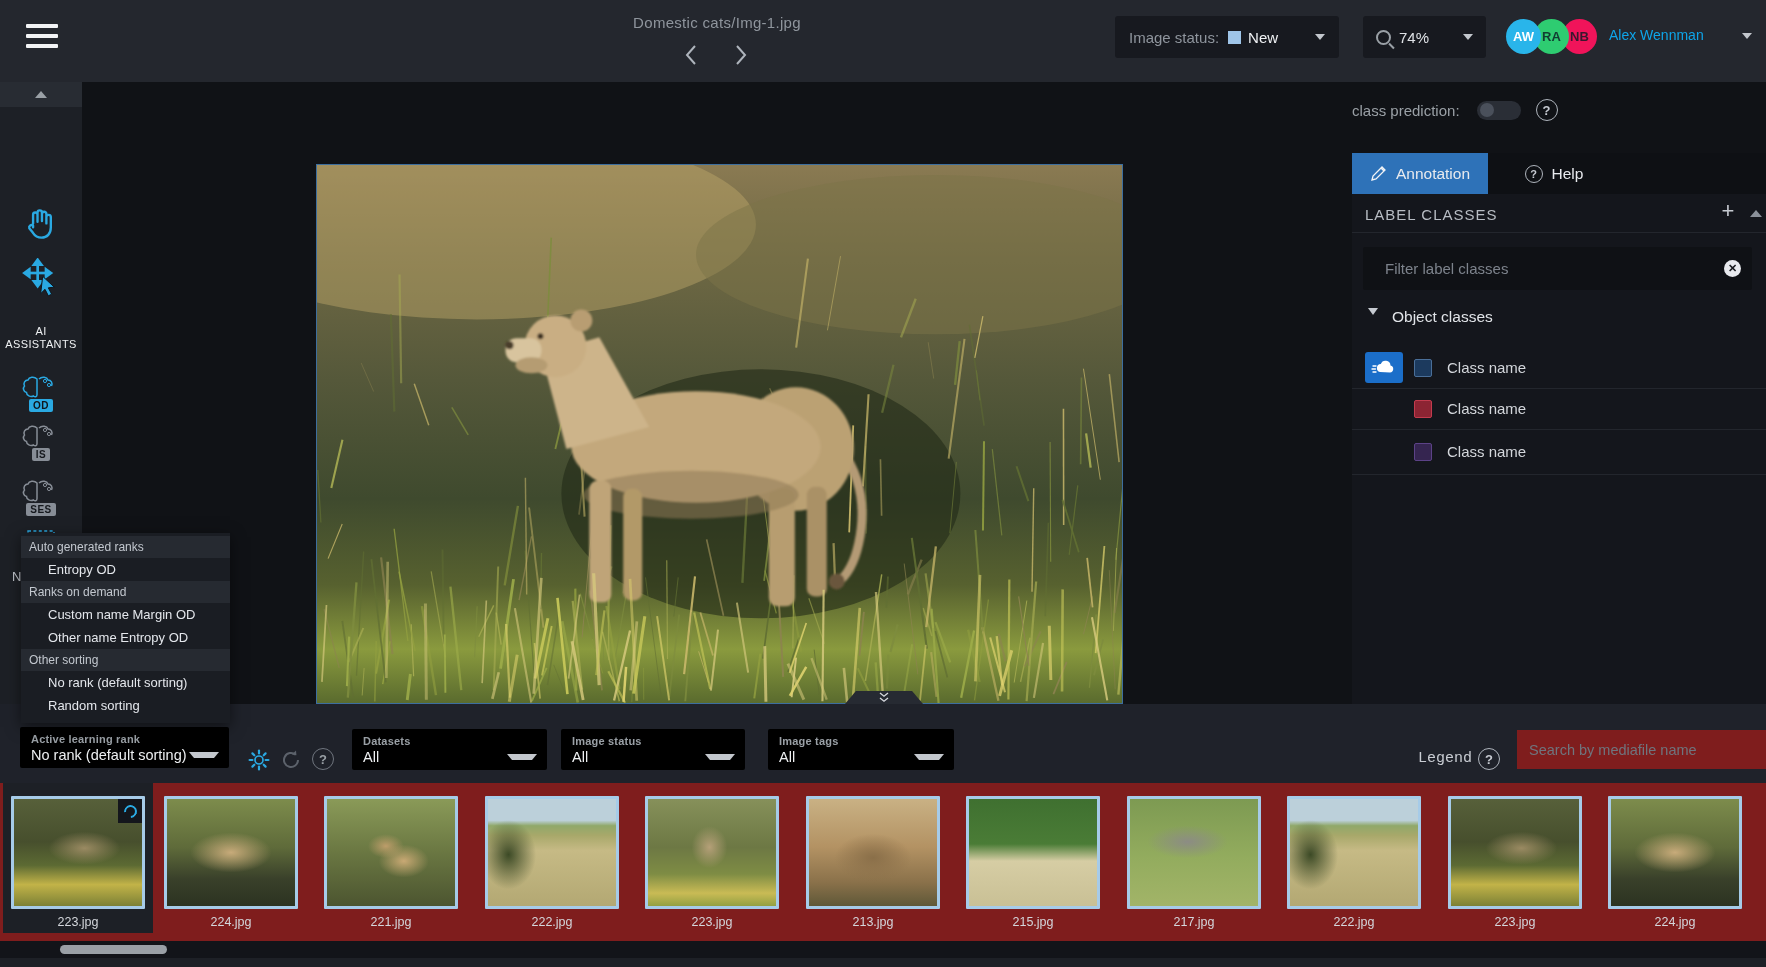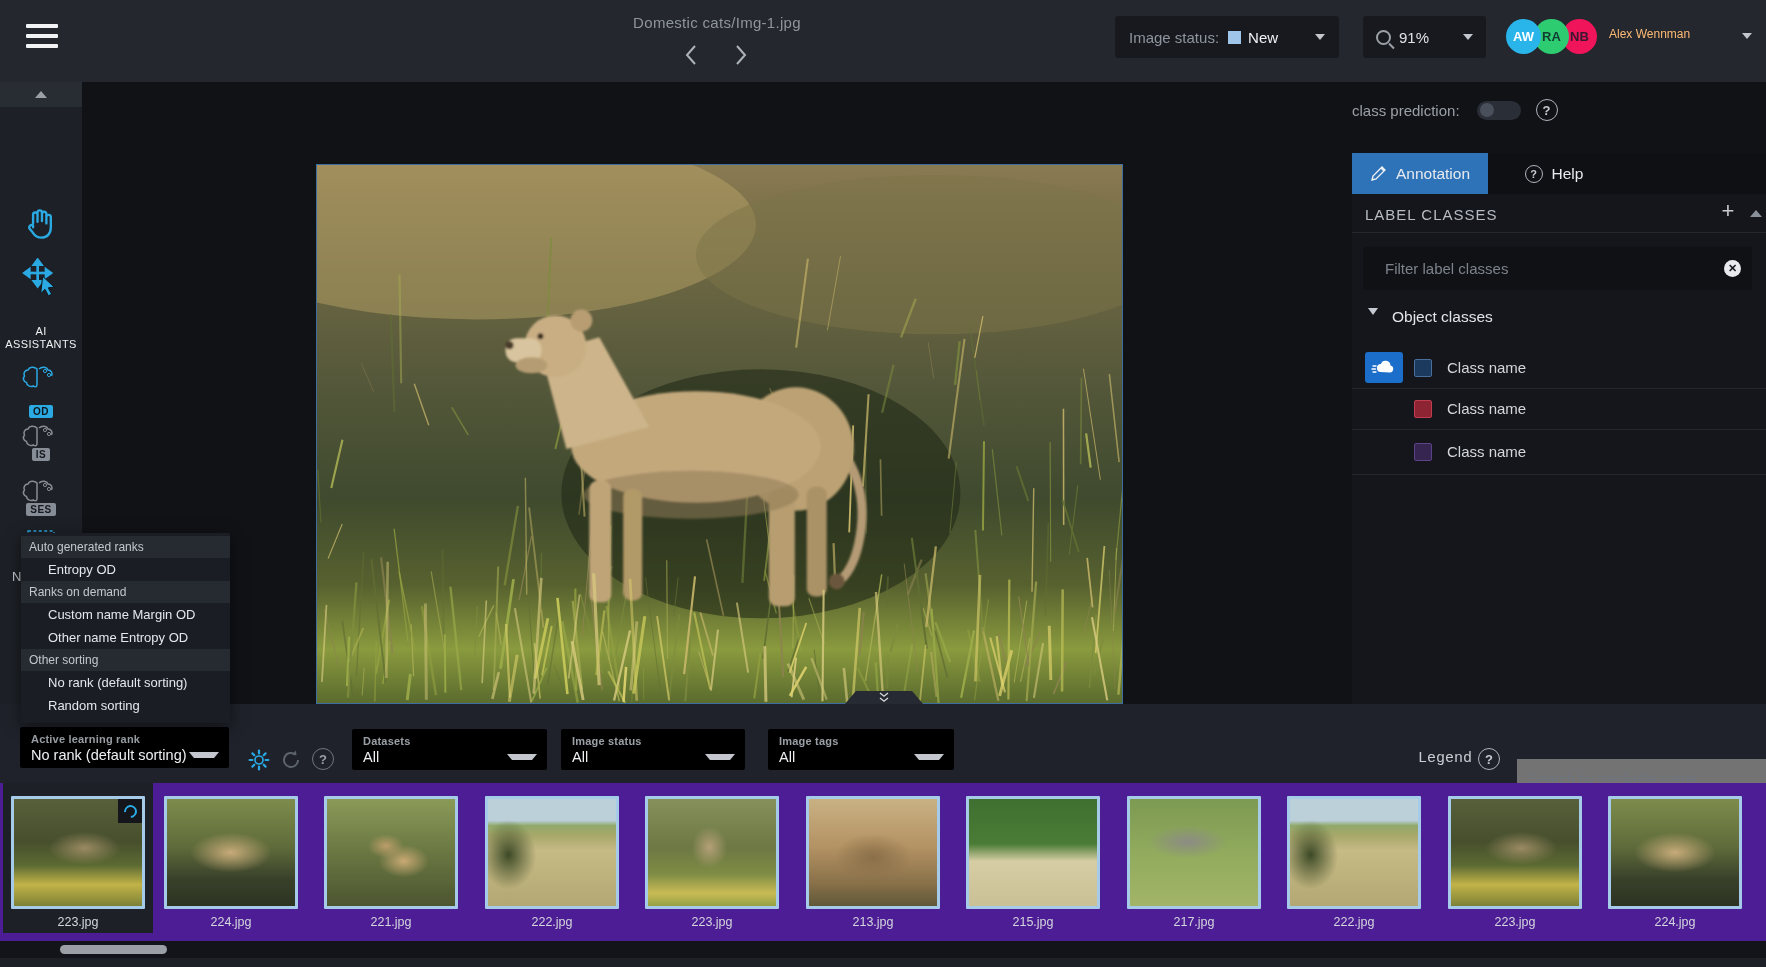--- a/index.html
+++ b/index.html
@@ -21,21 +21,21 @@
   #status-sq { width:13px; height:13px; background:#9fc5e8; margin:0 7px 0 9px; }
   #status-box .val { font-size:15px; color:#f0f2f4; }
   #zoom-box { left:1363px; width:123px; padding:0 13px; cursor:pointer; }
   #zoom-box .val { font-size:15px; color:#dfe2e6; margin:0 8px; }
   .caret { width:0; height:0; border-left:5px solid transparent; border-right:5px solid transparent; border-top:6px solid #c3c7cd; margin-left:auto; }
   .mag { width:15px; height:15px; border:2px solid #9aa0a6; border-radius:50%; position:relative; }
   .mag::after { content:""; position:absolute; width:7px; height:2px; background:#9aa0a6; transform:rotate(45deg); left:10px; top:13px; }
   .avatar { top:19px; width:35px; height:35px; border-radius:50%; font-size:13px; font-weight:bold;
     display:flex; align-items:center; justify-content:center; color:rgba(10,25,35,.8); cursor:pointer; }
   #av1 { left:1506px; z-index:3; color:#fff; } #av2 { left:1534px; z-index:2; } #av3 { left:1562px; z-index:1; }
-  #username { left:1609px; top:27px; font-size:12px; color:#fdba74; cursor:pointer; }
+  #username { left:1609px; top:27px; font-size:14px; color:#0ea5e9; cursor:pointer; }
   #user-caret { left:1742px; top:33px; }
 
   
   #sidebar { left:0; top:82px; width:82px; height:622px; background:#1d2026; }
   #side-scroll { left:0; top:0; width:82px; height:25px; background:#282c33; cursor:pointer; }
   #side-scroll .tri { margin:9px auto 0; width:0; height:0; border-left:6px solid transparent; border-right:6px solid transparent; border-bottom:7px solid #9aa0a6; }
   .side-btn { left:0; width:82px; display:flex; flex-direction:column; align-items:center; cursor:pointer; }
   #ai-label { left:0; top:243px; width:82px; text-align:center; font-size:11px; line-height:13px; color:#eef0f2; letter-spacing:.4px; }
   .badge { font-size:10px; font-weight:bold; padding:1px 4px; border-radius:2px; margin-top:-8px; letter-spacing:.5px; }
   .badge.blue { background:#2aa9e2; color:#10151b; }
@@ -63,27 +63,27 @@
   #al-select { left:20px; width:209px; top:727px; }
   #ds-select { left:352px; width:195px; }
   #is-select { left:561px; width:184px; }
   #it-select { left:768px; width:186px; }
   .fb-select .caret { margin-left:auto; padding-left:20px; }
   .round-btn { top:748px; width:24px; height:24px; cursor:pointer; }
   .qmark { width:22px; height:22px; border:1.6px solid #aeb4bc; border-radius:50%; color:#c6cad1;
     font-size:13px; display:flex; align-items:center; justify-content:center; font-weight:bold; }
   #legend-lbl { left:1418px; top:750px; font-size:15px; color:#c9cdd3;font-family:Liberation Mono, monospace; }
   #legend-q { left:1478px; top:748px; }
-  #search-box { left:1517px; top:730px; width:249px; height:39px; background:#737373;margin-top:29px; }
+  #search-box { left:1517px; top:730px; width:249px; height:39px; background:#7f1d1d; }
   #search-box input { width:100%; height:100%; background:transparent; border:0; outline:none;
     color:#dfe2e6; font-size:14.5px; padding:0 12px; font-family:"Liberation Sans",sans-serif; }
   #search-box input::placeholder { color:#6f757e; }
 
   
-  #filmstrip { left:0; top:783px; width:1766px; height:158px; background:#4c1d95; }
+  #filmstrip { left:0; top:783px; width:1766px; height:158px; background:#7f1d1d; }
   .fs-item { position:absolute; top:0; width:134px; cursor:pointer; }
   .fs-card { position:absolute; left:-8px; top:0; width:150px; height:150px; background:#1d2026; }
   .thumb { position:relative; margin-top:13px; width:134px; height:113px; border:3px solid #a6cbe8; border-radius:1px; }
   .fs-name { position:relative; margin-top:6px; text-align:center; font-size:12.5px; color:#d4d7dc; }
   .spin-badge { position:absolute; right:0; top:0; width:24px; height:24px; background:#14161c; display:flex; align-items:center; justify-content:center; }
   .spin-ring { width:13px; height:13px; border-radius:50%; border:2.2px solid #2aa9e2; border-bottom-color:transparent; transform:rotate(40deg); }
   
   .tv1 { background:radial-gradient(ellipse 40% 22% at 55% 46%, #9a8a62 0%, rgba(0,0,0,0) 70%),
     linear-gradient(180deg,#57603a 0%,#474f2d 40%,#5c6a33 62%,#c2b348 80%,#7c8136 100%); }
   .tv2 { background:radial-gradient(ellipse 44% 26% at 50% 50%, #c8ab7a 0%, rgba(0,0,0,0) 72%),
@@ -162,21 +162,21 @@
         </svg>
     </div>
     <div id="status-box" class="tb-box abs">
       <span class="lbl">Image status:</span>
       <span id="status-sq" style="background-color: rgb(159, 197, 232);"></span>
       <span class="val">New</span>
       <span class="caret"></span>
     </div>
     <div id="zoom-box" class="tb-box abs">
       <span class="mag"></span>
-      <span class="val">91%</span>
+      <span class="val">74%</span>
       <span class="caret"></span>
     </div>
     <div id="av1" class="avatar abs" style="background-color: rgb(41, 181, 234);">AW</div>
     <div id="av2" class="avatar abs" style="background-color: rgb(46, 204, 113);">RA</div>
     <div id="av3" class="avatar abs" style="background-color: rgb(240, 20, 90);">NB</div>
     <div id="username" class="abs">Alex Wennman</div>
     <span id="user-caret" class="caret abs"></span>
   </header>
 
   <aside id="sidebar" class="abs">
@@ -198,21 +198,21 @@
           <path d="M2 9 l3-2.2 v4.4 z"></path>
             <path d="M18 9 l-3-2.2 v4.4 z"></path>
         </g>
         <path d="M13 11 l7 6.5 -3.6.4 2 3.8 -2 1 -2-3.9 -2.6 2.6 z" fill="#2aa9e2" stroke="#10151b" stroke-width="0.6"></path>
       </svg>
     </div>
     <div id="ai-label" class="abs">
       <div>AI</div>
         <div>ASSISTANTS</div>
     </div>
-    <div class="side-btn abs" style="top:281px;gap:16px;">
+    <div class="side-btn abs" style="top:291px;">
       <svg width="42" height="34" viewBox="0 0 42 34">
         <path d="M17 6 c-3-3-8-2-9 1 -3 0-5 3-3.5 6 -2 2-1 6 2 6.5 0 3 4 5 7 3.5 2 1.5 3.5.5 3.5-1.5 V8 c0-1 0-1.5 0-2z" fill="none" stroke="#2aa9e2" stroke-width="1.5"></path>
         <path d="M19 6 c3-3 8-2 9 1 3 0 5 3 3.5 6" fill="none" stroke="#2aa9e2" stroke-width="1.5"></path>
         <circle cx="25" cy="8" r="1.6" fill="none" stroke="#2aa9e2"></circle>
           <circle cx="29" cy="12" r="1.6" fill="none" stroke="#2aa9e2"></circle>
       </svg>
       <span class="badge blue">OD</span>
     </div>
     <div class="side-btn abs" style="top:340px;">
       <svg width="42" height="34" viewBox="0 0 42 34">

